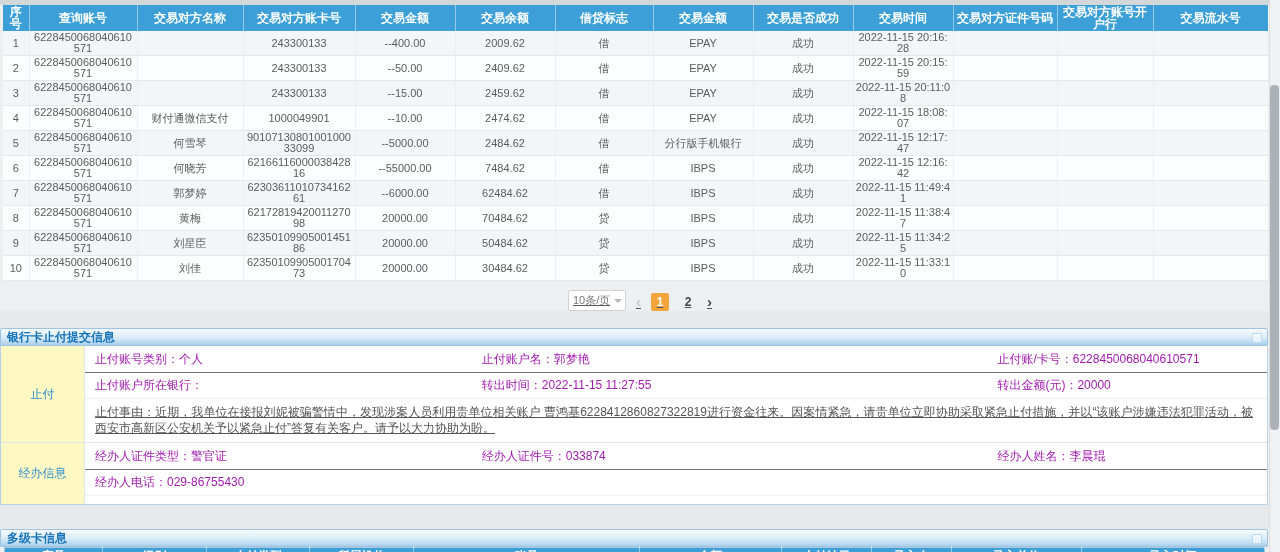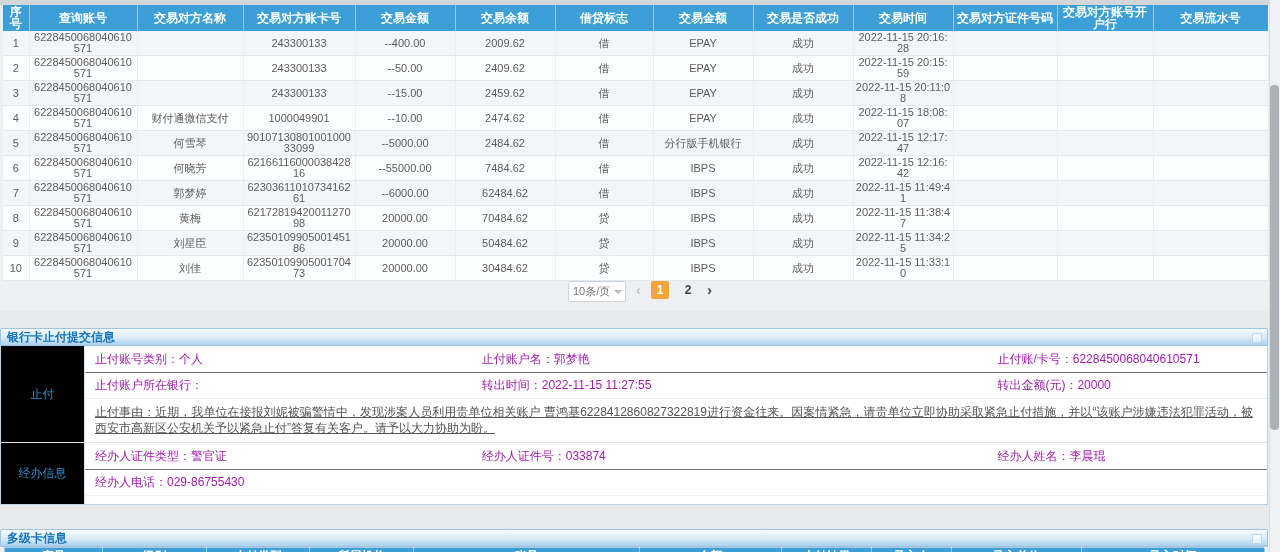--- a/index.html
+++ b/index.html
@@ -20,21 +20,21 @@
   .tx-table td, .mc-table td {
     font-size:11px; line-height:11px; text-align:center; color:#5c5c5c;
     border-right:1px solid #eceff2; border-bottom:1px solid #e3e8ec;
     padding:1px 2px; word-break:break-all; vertical-align:middle;
   }
   .tx-table td { height:21px; }
   .tx-table tbody tr:nth-child(odd) td { background:#f3f6f8; }
   .tx-table tbody tr:nth-child(even) td { background:#fcfdfe; }
 
   
-  .pager { height:30px; display:flex; align-items:flex-start; justify-content:center; gap:10px; background:#edeff1; }
+  .pager { height:30px; display:flex; align-items:flex-end; justify-content:center; gap:10px; background:#edeff1;text-decoration:underline; }
   .page-size { position:relative; width:58px; height:21px; border:1px solid #ccd2d7; border-radius:2px;
     background:#fff; color:#777; font-size:11px; line-height:19px; padding:0 12px 0 4px;
     white-space:nowrap; overflow:hidden; cursor:pointer; }
   .page-size .caret { position:absolute; right:3px; top:8px; width:0; height:0;
     border-left:4px solid transparent; border-right:4px solid transparent; border-top:4px solid #b3b9be; }
   .pg-arrow { font-size:15px; font-weight:bold; line-height:18px; cursor:pointer; }
   .pg-prev { color:#c3c7cb; }
   .pg-next { color:#474c51; }
   .pg-num { min-width:18px; height:18px; line-height:18px; text-align:center; font-weight:bold;
     font-size:12px; color:#3f4448; cursor:pointer; }
@@ -48,21 +48,21 @@
     padding-left:6px; color:#1673b9; font-weight:bold; font-size:12px;
     background:linear-gradient(#f7fbfe 0%, #d8ebf8 55%, #abd0ec 100%);
     border:1px solid #9fc4e2; border-radius:2px 2px 0 0; }
   .section-bar .widget { position:absolute; right:5px; top:4px; width:10px; height:10px;
     background:rgba(255,255,255,.55); border:1px solid #bcd8ee; border-radius:1px; cursor:pointer; }
 
   
   .panel { width:1268px; background:#fff; border:1px solid #b9d2e5; border-top:none; }
   .group { display:flex; }
   .group + .group { border-top:1px solid #dfe7ee; }
-  .group-label { width:84px; background:#000000; color:#2f8dcd; display:flex;
+  .group-label { width:84px; background:#fef9c3; color:#2f8dcd; display:flex;
     align-items:center; justify-content:center; border-right:1px solid #d9e7f1; font-size:12px; }
   .group-content { flex:1; min-width:0; }
   .field-row { display:grid; grid-template-columns:33% 44% 23%; align-items:center;
     height:26px; padding-left:10px; }
   .field-row + .field-row { border-top:1px solid #737373; }
   .field { font-size:12px; color:#a21caf; white-space:nowrap; overflow:hidden; }
   .reason { border-top:1px solid #e7edf2; padding:5px 14px 6px 10px; font-size:12px;
     line-height:16px; color:#555; text-align:justify;text-decoration:underline; }
   .tail { height:9px; border-top:1px solid #f0f4f7; }
 

